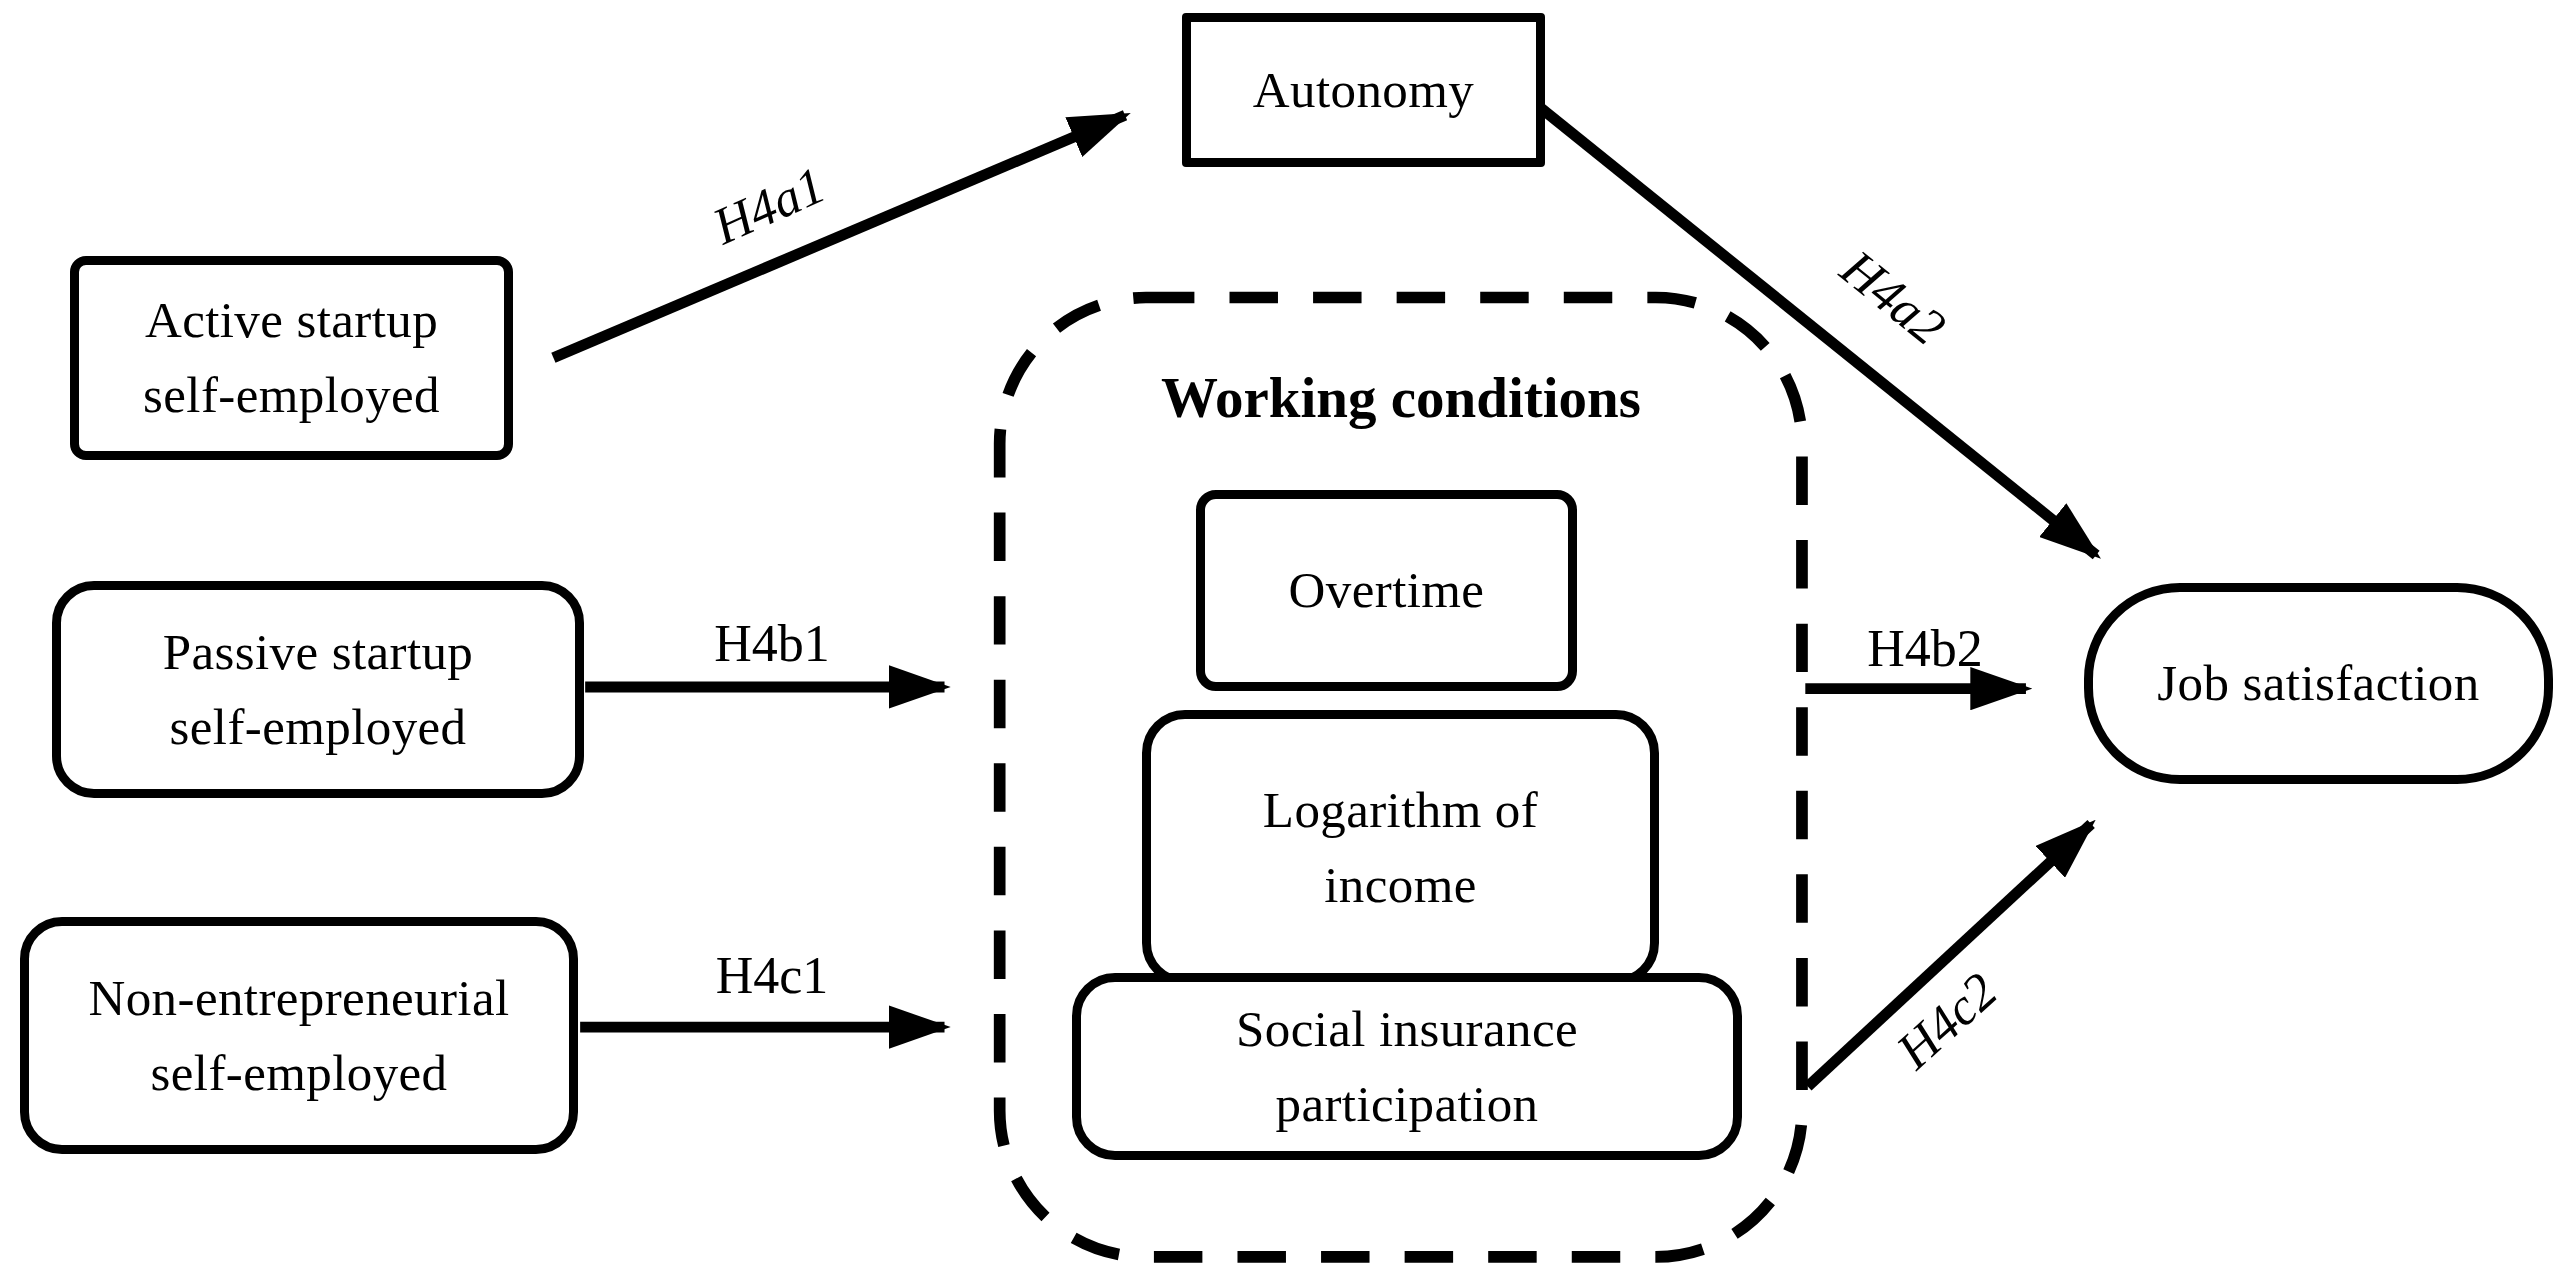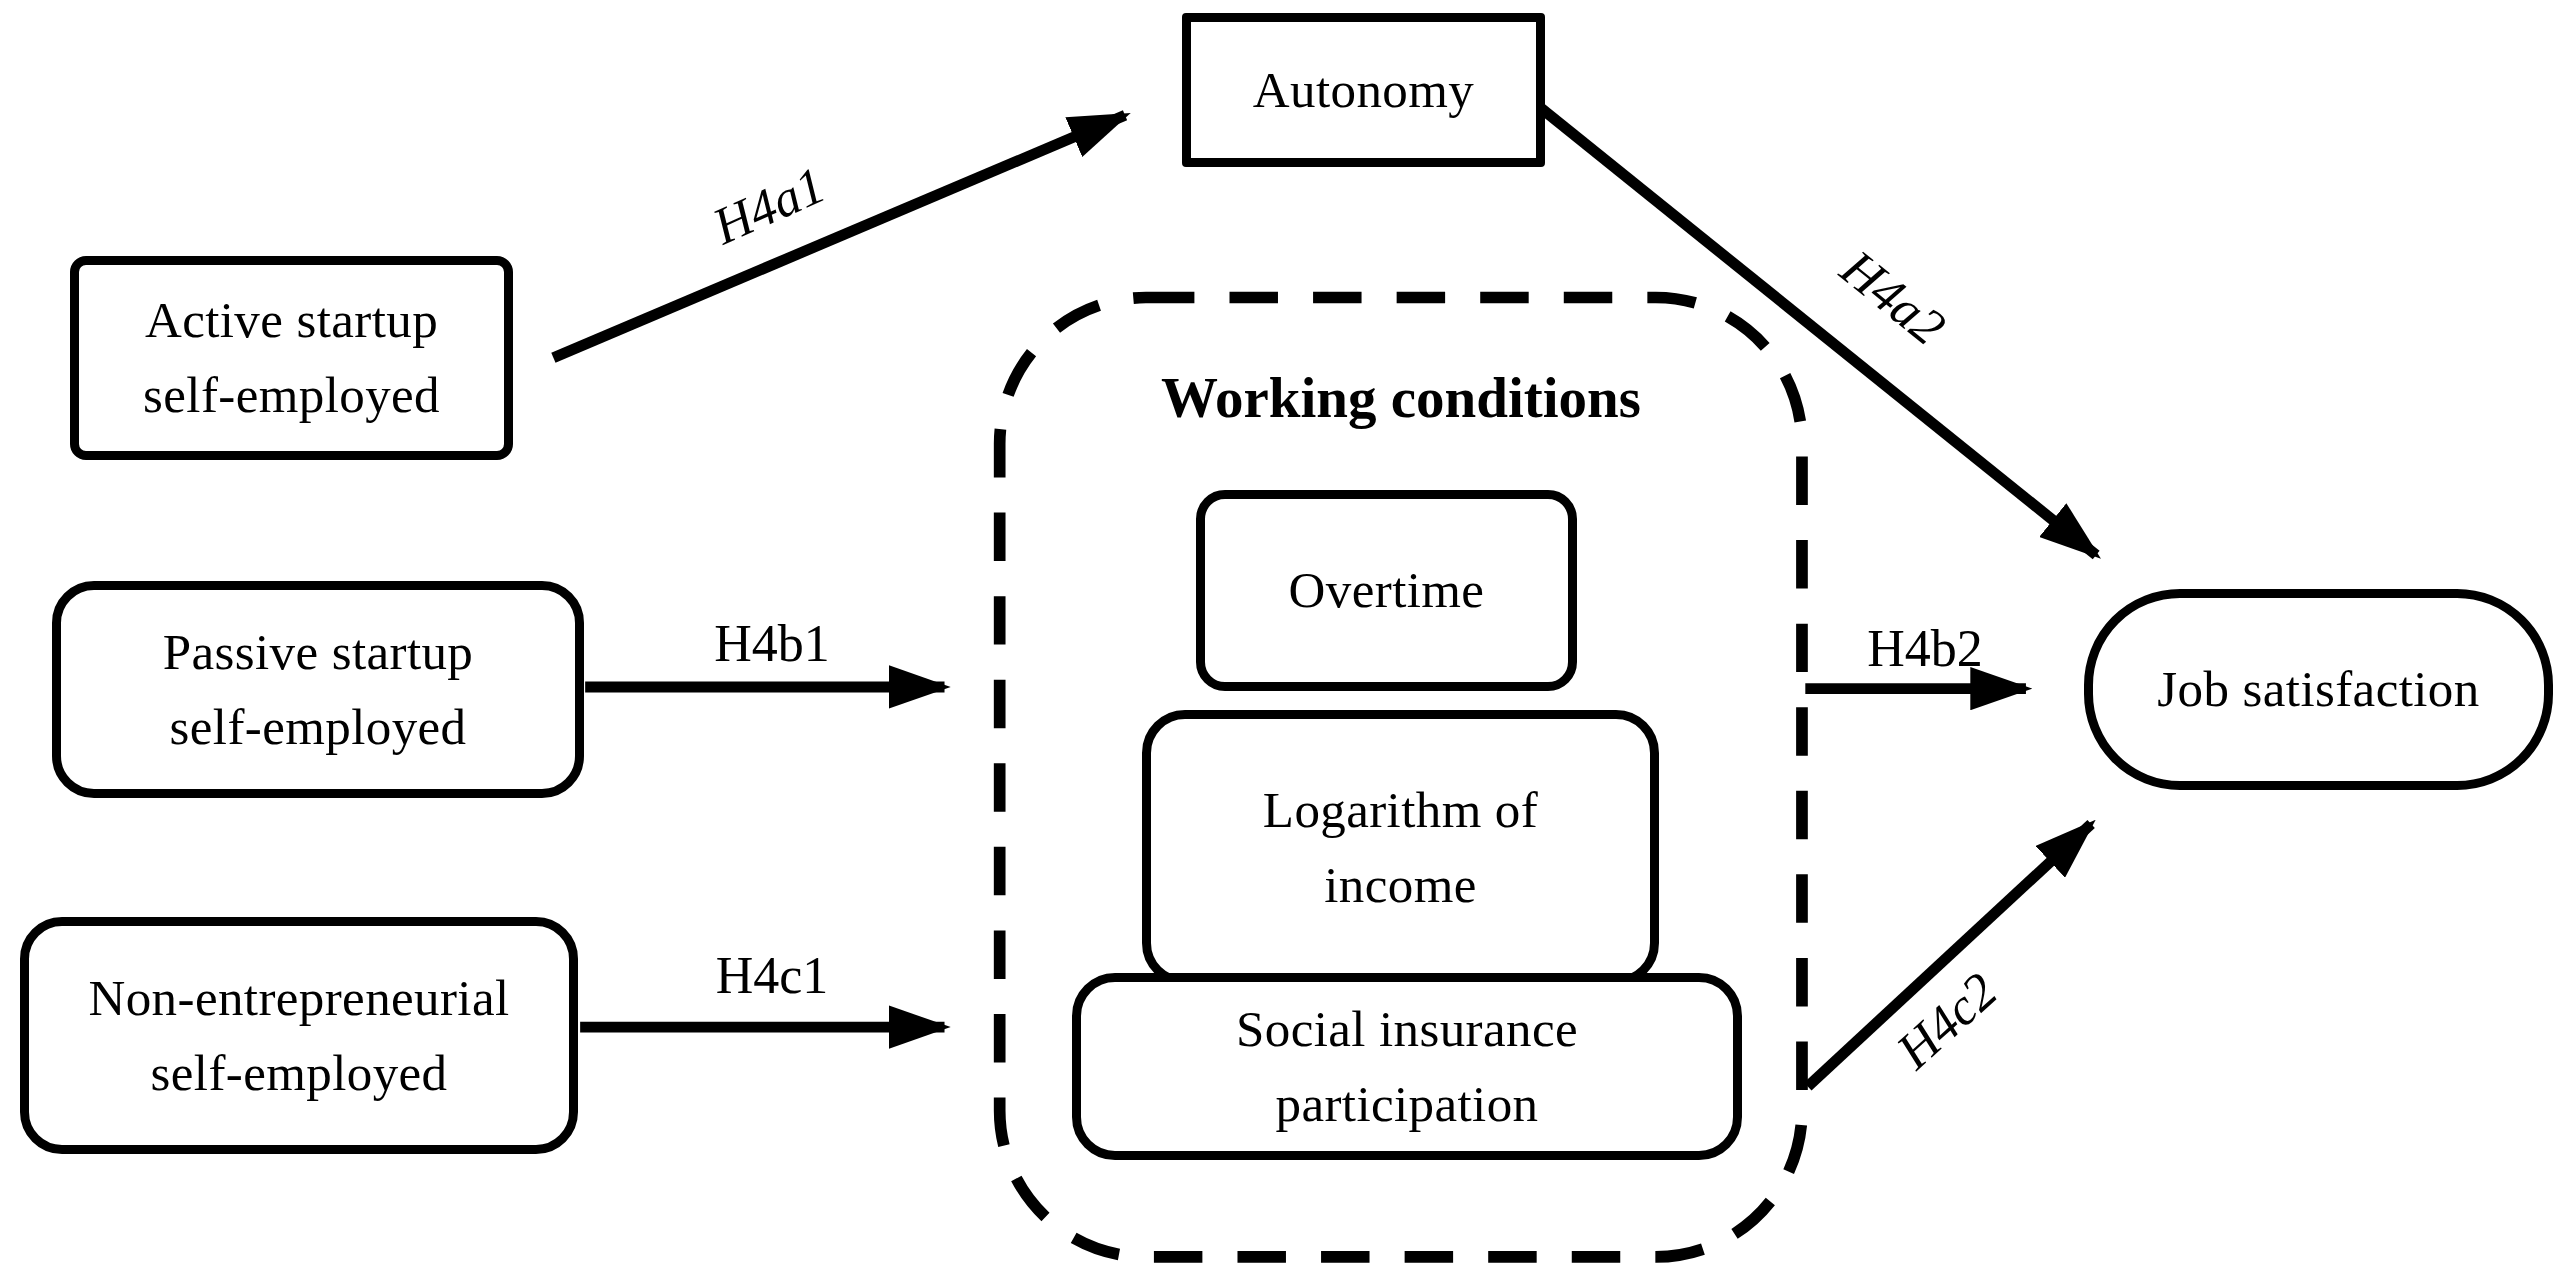--- a/index.html
+++ b/index.html
@@ -35,24 +35,24 @@
     font-size: 51px;
     line-height: 75px;
     letter-spacing: 0.4px;
   }
   .node span { display: block; white-space: nowrap; }
 
   .node-active   { left:   70px; top:  256px; width: 443px; height: 204px; border-radius: 16px; text-align: center; }
   .node-passive  { left:   52px; top:  581px; width: 532px; height: 217px; border-radius: 42px; }
   .node-nonent   { left:   20px; top: 917px; width: 558px; height: 237px; border-radius: 42px; }
   .node-autonomy { left: 1182px; top:   13.4px; width: 363px; height: 154px; border-radius: 4px; }
-  .node-overtime { left: 1196px; top:  490px; width: 381px; height: 201px; border-radius: 29px; }
+  .node-overtime { left: 1196px; top:  490px; width: 381px; height: 201px; border-radius: 20px; }
   .node-log      { left: 1142px; top:  710px; width: 517px; height: 276px; border-radius: 43px; }
   .node-social   { left: 1072px; top: 973px; width: 670px; height: 187px; border-radius: 43px; }
-  .node-job      { left: 2084px; top:  583px; width: 469px; height: 201px; border-radius: 96px; margin-top: 6px; }
+  .node-job      { left: 2084px; top:  583px; width: 469px; height: 201px; border-radius: 96px; }
 
   .group-title {
     position: absolute;
     left: 1000px;
     top: 366px;
     width: 802px;
     text-align: center;
     font-weight: bold;
     font-size: 57px;
     line-height: 64px;

